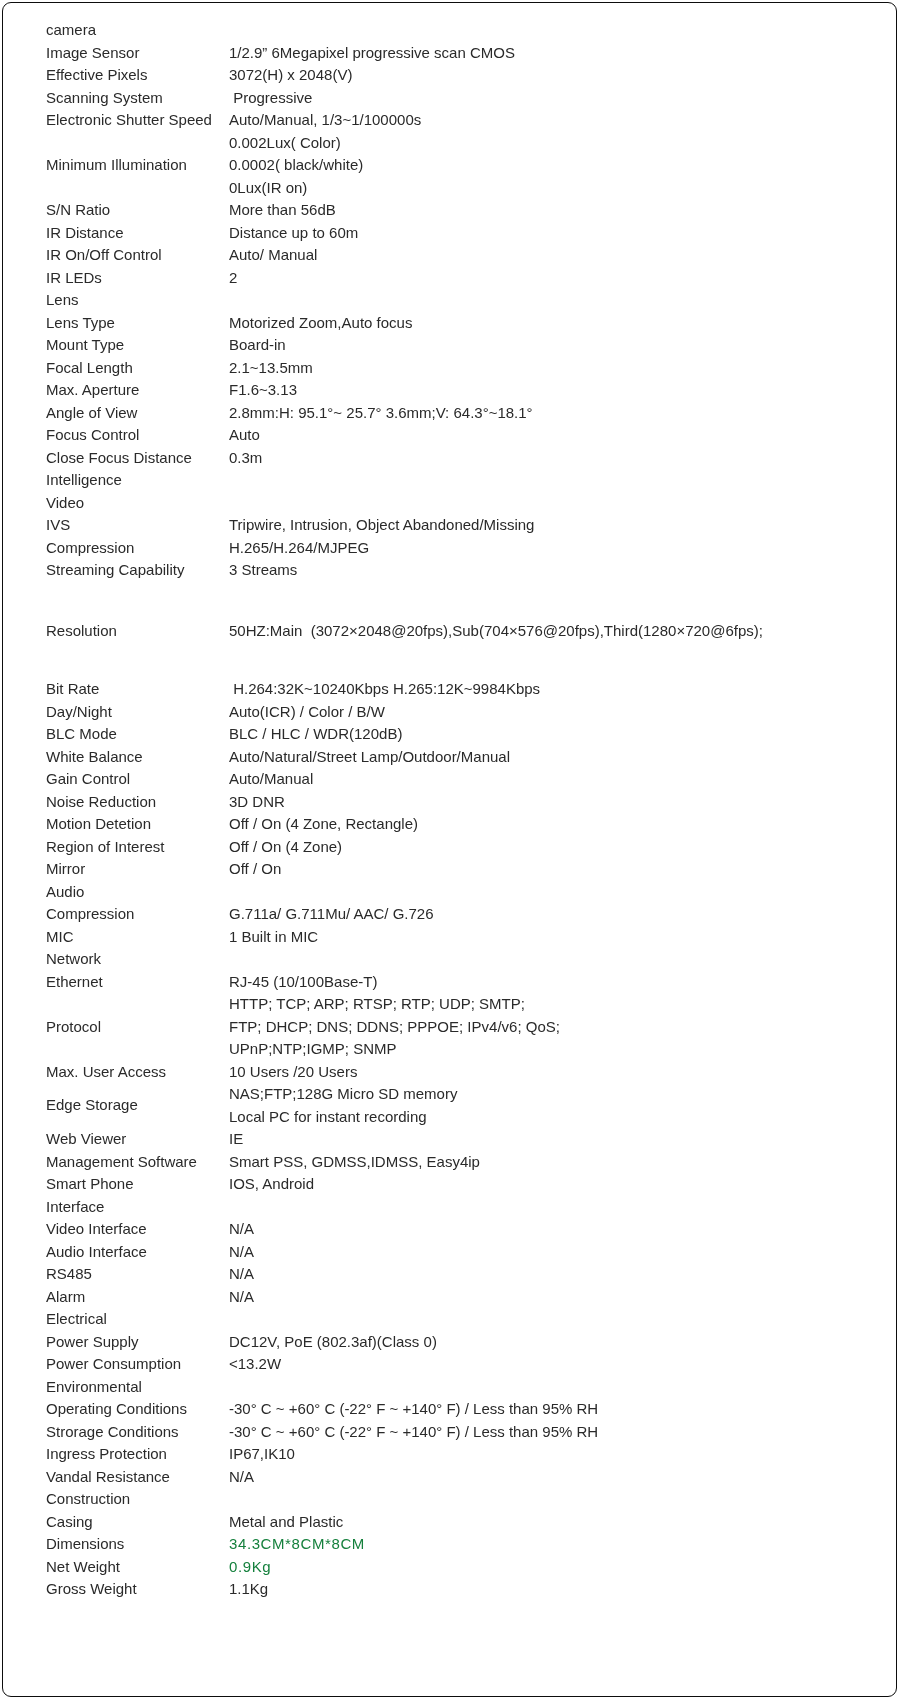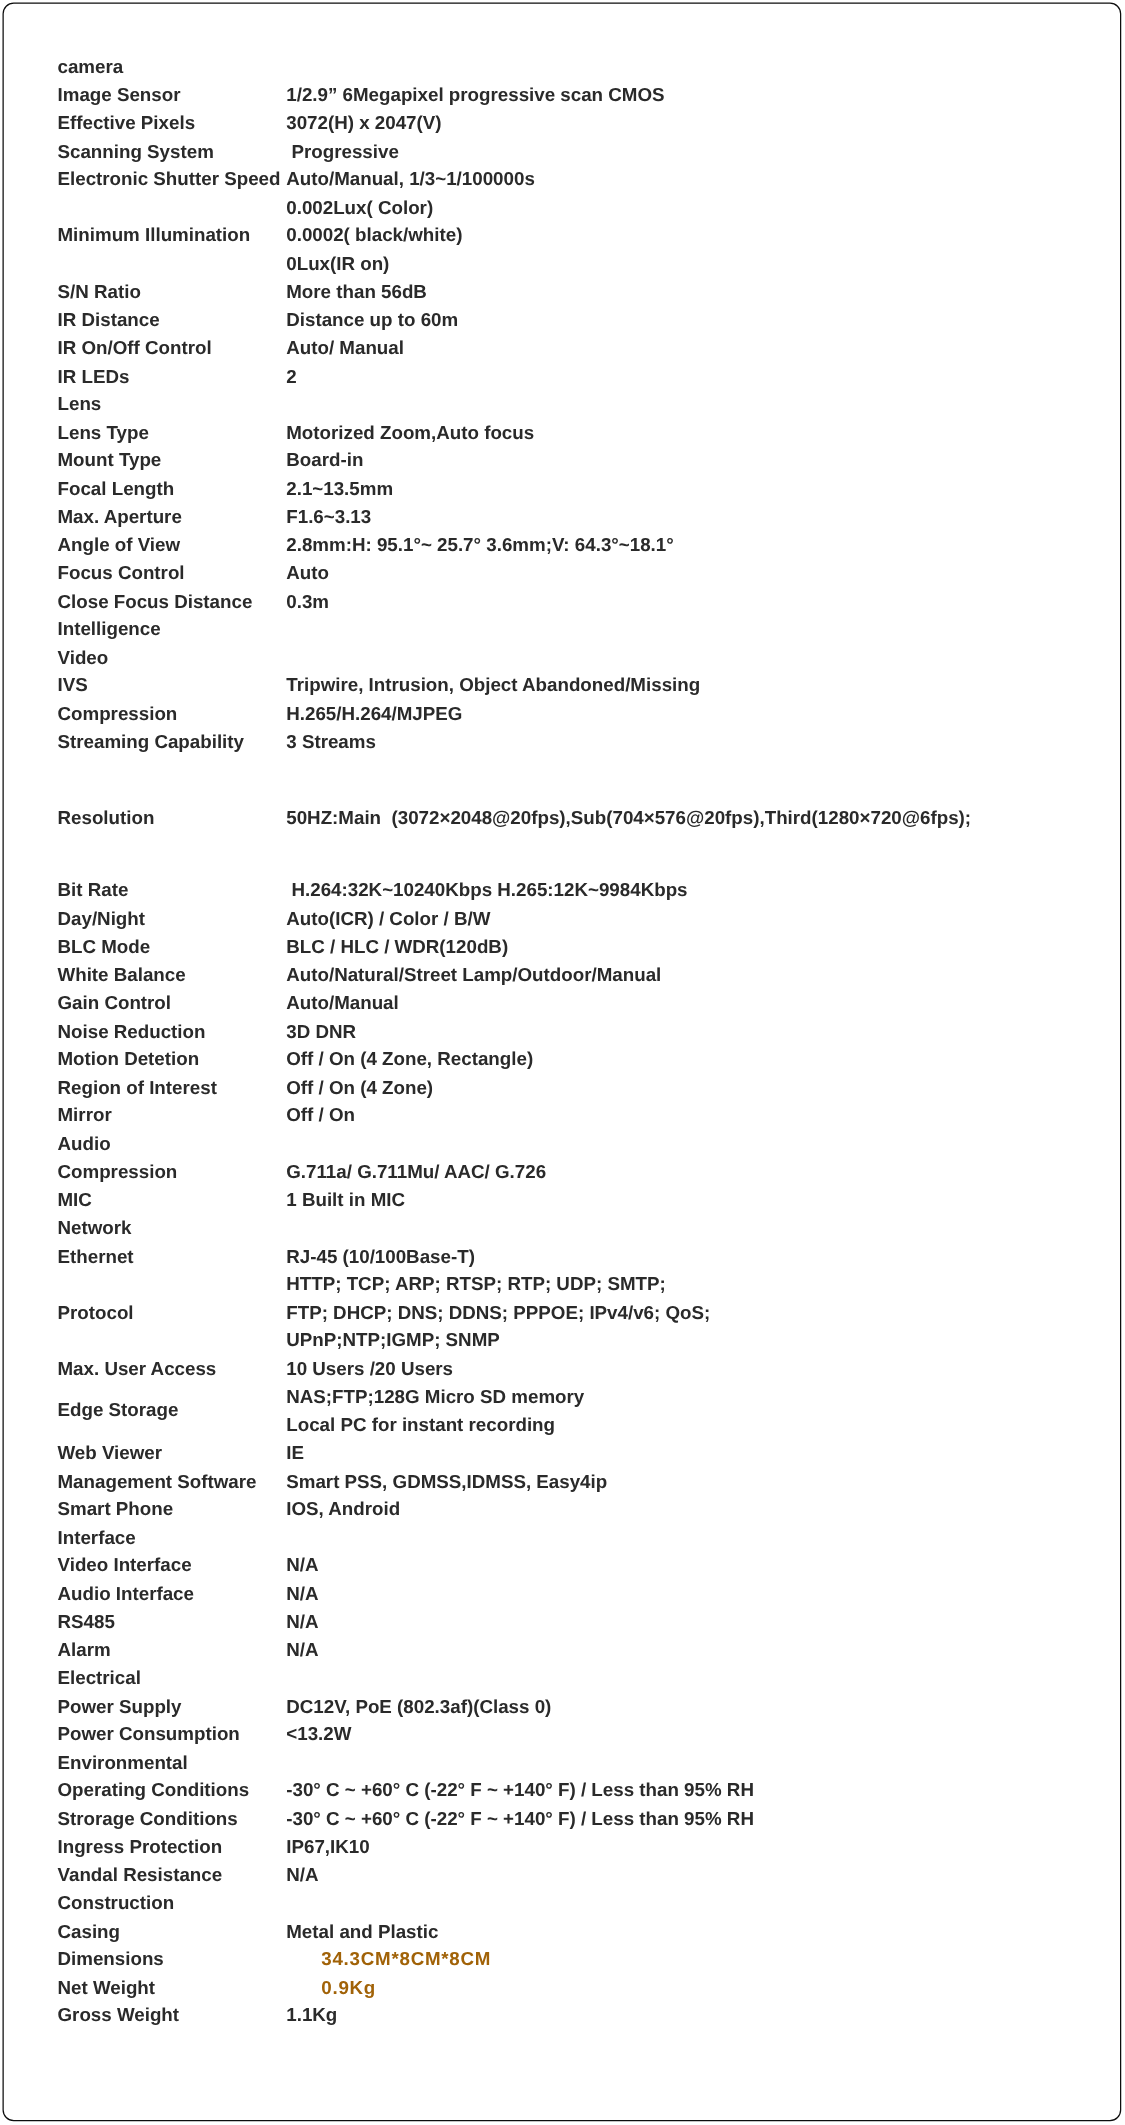--- a/index.html
+++ b/index.html
@@ -14,24 +14,23 @@
     position: relative;
     overflow: hidden;
   }
   .sheet {
     position: absolute;
     top: 2px; left: 2px; right: 3px; bottom: 3px;
     border: 1.5px solid #0d0d0d;
     border-radius: 9px;
     box-sizing: border-box;
     background: #ffffff;
-    padding: 40px 16px 0 43px;
+    padding: 16px 16px 0 43px;
     color: #2a2a2a;
     overflow: hidden;
-    font-weight: bold;
   }
   .row {
     display: flex;
     align-items: center;
   }
   .label {
     flex: 0 0 183px;
     width: 183px;
     font-size: 15px;
     line-height: 22.5px;
@@ -40,44 +39,43 @@
   .value {
     flex: 1 1 auto;
     min-width: 0;
     font-size: 15px;
   }
   .vline {
     line-height: 22.5px;
     white-space: pre-wrap;
   }
   .row.muted .vline {
-    color: #a16207;
+    color: #15803d;
     letter-spacing: 0.6px;
-    margin-left: 28px;
   }
   .spacer { width: 100%; }
 </style>
 </head>
 <body>
 
 <div class="sheet">
   <div id="spec-table">
       <div class="row section">
         <div class="label">camera</div>
       </div>
       <div class="row">
         <div class="label">Image Sensor</div>
         <div class="value">
           <div class="vline">1/2.9” 6Megapixel progressive scan CMOS</div>
         </div>
       </div>
       <div class="row">
         <div class="label">Effective Pixels</div>
         <div class="value">
-          <div class="vline">3072(H) x 2047(V)</div>
+          <div class="vline">3072(H) x 2048(V)</div>
         </div>
       </div>
       <div class="row">
         <div class="label">Scanning System</div>
         <div class="value">
           <div class="vline"> Progressive</div>
         </div>
       </div>
       <div class="row">
         <div class="label">Electronic Shutter Speed</div>

